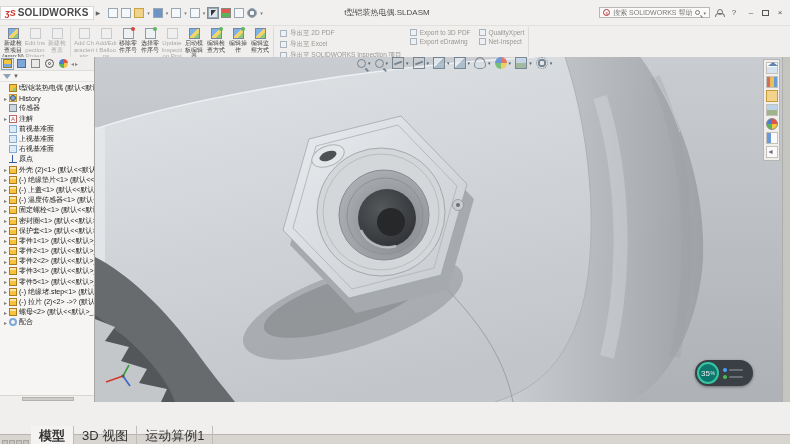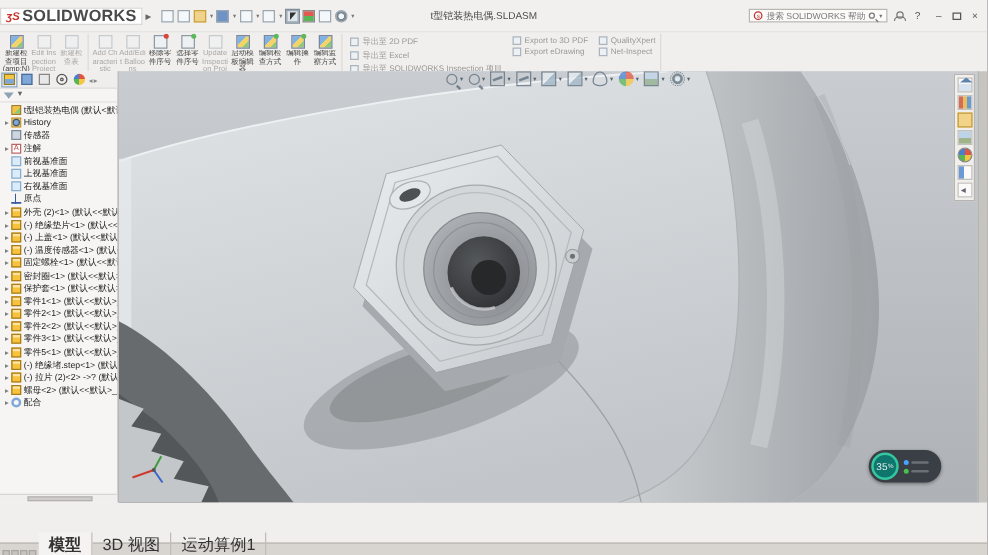--- a/index.html
+++ b/index.html
@@ -4,21 +4,21 @@
 <style>
   html,body{margin:0;padding:0;background:#888;}
   *{box-sizing:border-box;}
   .app{position:relative;width:790px;height:444px;overflow:hidden;
        font-family:"Liberation Sans",sans-serif;background:#f0efed;color:#333;}
 
   
   .titlebar{height:26px;background:#f2f0ee;display:flex;align-items:center;font-size:8px;border-bottom:1px solid #e2e0dd;}
   .logo{display:flex;align-items:center;background:#fff;border:1px solid #d9d7d4;height:14px;padding:0 4px;gap:2px;}
   .logo-ds{color:#c8342a;font-weight:bold;font-style:italic;font-size:9px;}
-  .logo-text{font-weight:bold;color:#4a4a4a;font-size:13px;letter-spacing:.2px;}
+  .logo-text{font-weight:bold;color:#4a4a4a;font-size:10px;letter-spacing:.2px;}
   .logo-arrow{color:#666;font-size:6px;margin-left:2px;}
   .qat{display:flex;align-items:center;gap:3px;margin-left:8px;}
   .qicon{width:10px;height:10px;border:1px solid #9aa6b0;background:#f5f8fa;display:inline-block;position:relative;}
   .qicon.sel{outline:1px solid #7f8c97;background:#dfe7ee;}
   .i-save{background:#6f93c4;}
   .i-open{background:#f0d28a;border-color:#caa23e;}
   .i-rebuild{background:linear-gradient(#e05a4e 50%,#58b558 50%);border-color:#888;}
   .i-options{border-radius:50%;background:radial-gradient(circle at 50% 50%,#f5f8fa 2px,#7d8994 2.5px 4px,#f5f8fa 4.5px);}
   .i-select{background:#fff;}
   .i-select::before{content:"";position:absolute;left:2px;top:1px;border-left:5px solid #333;border-bottom:6px solid transparent;}

